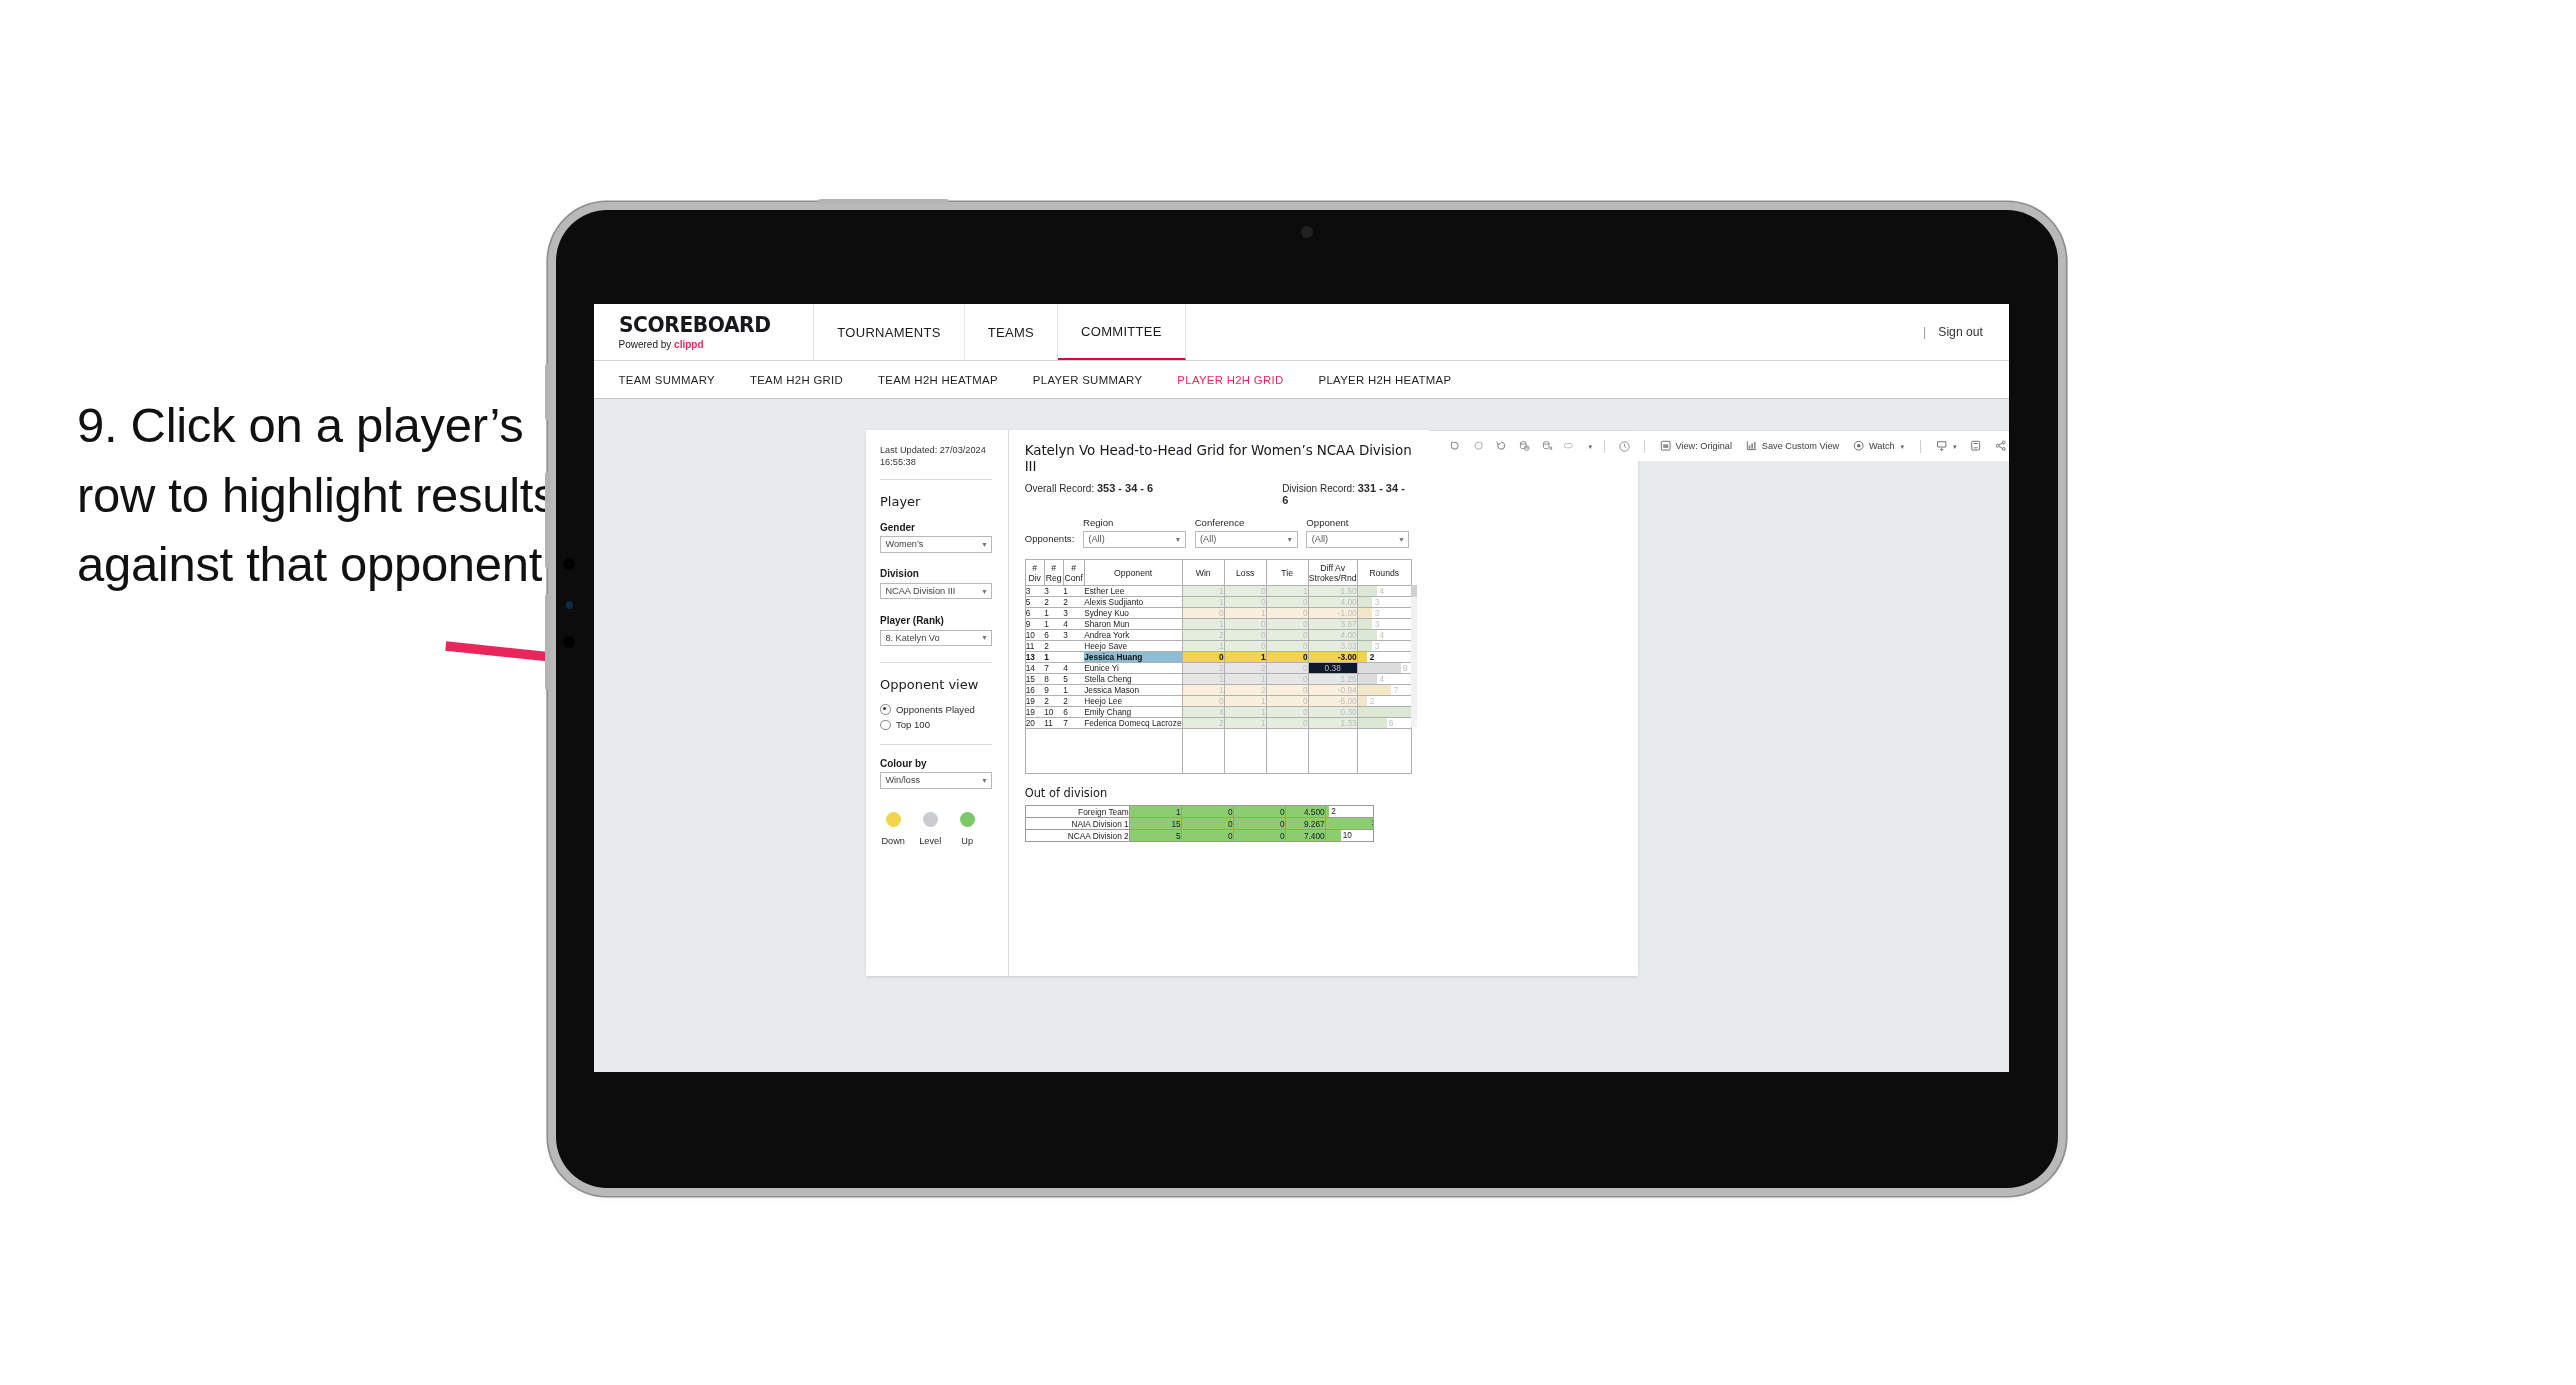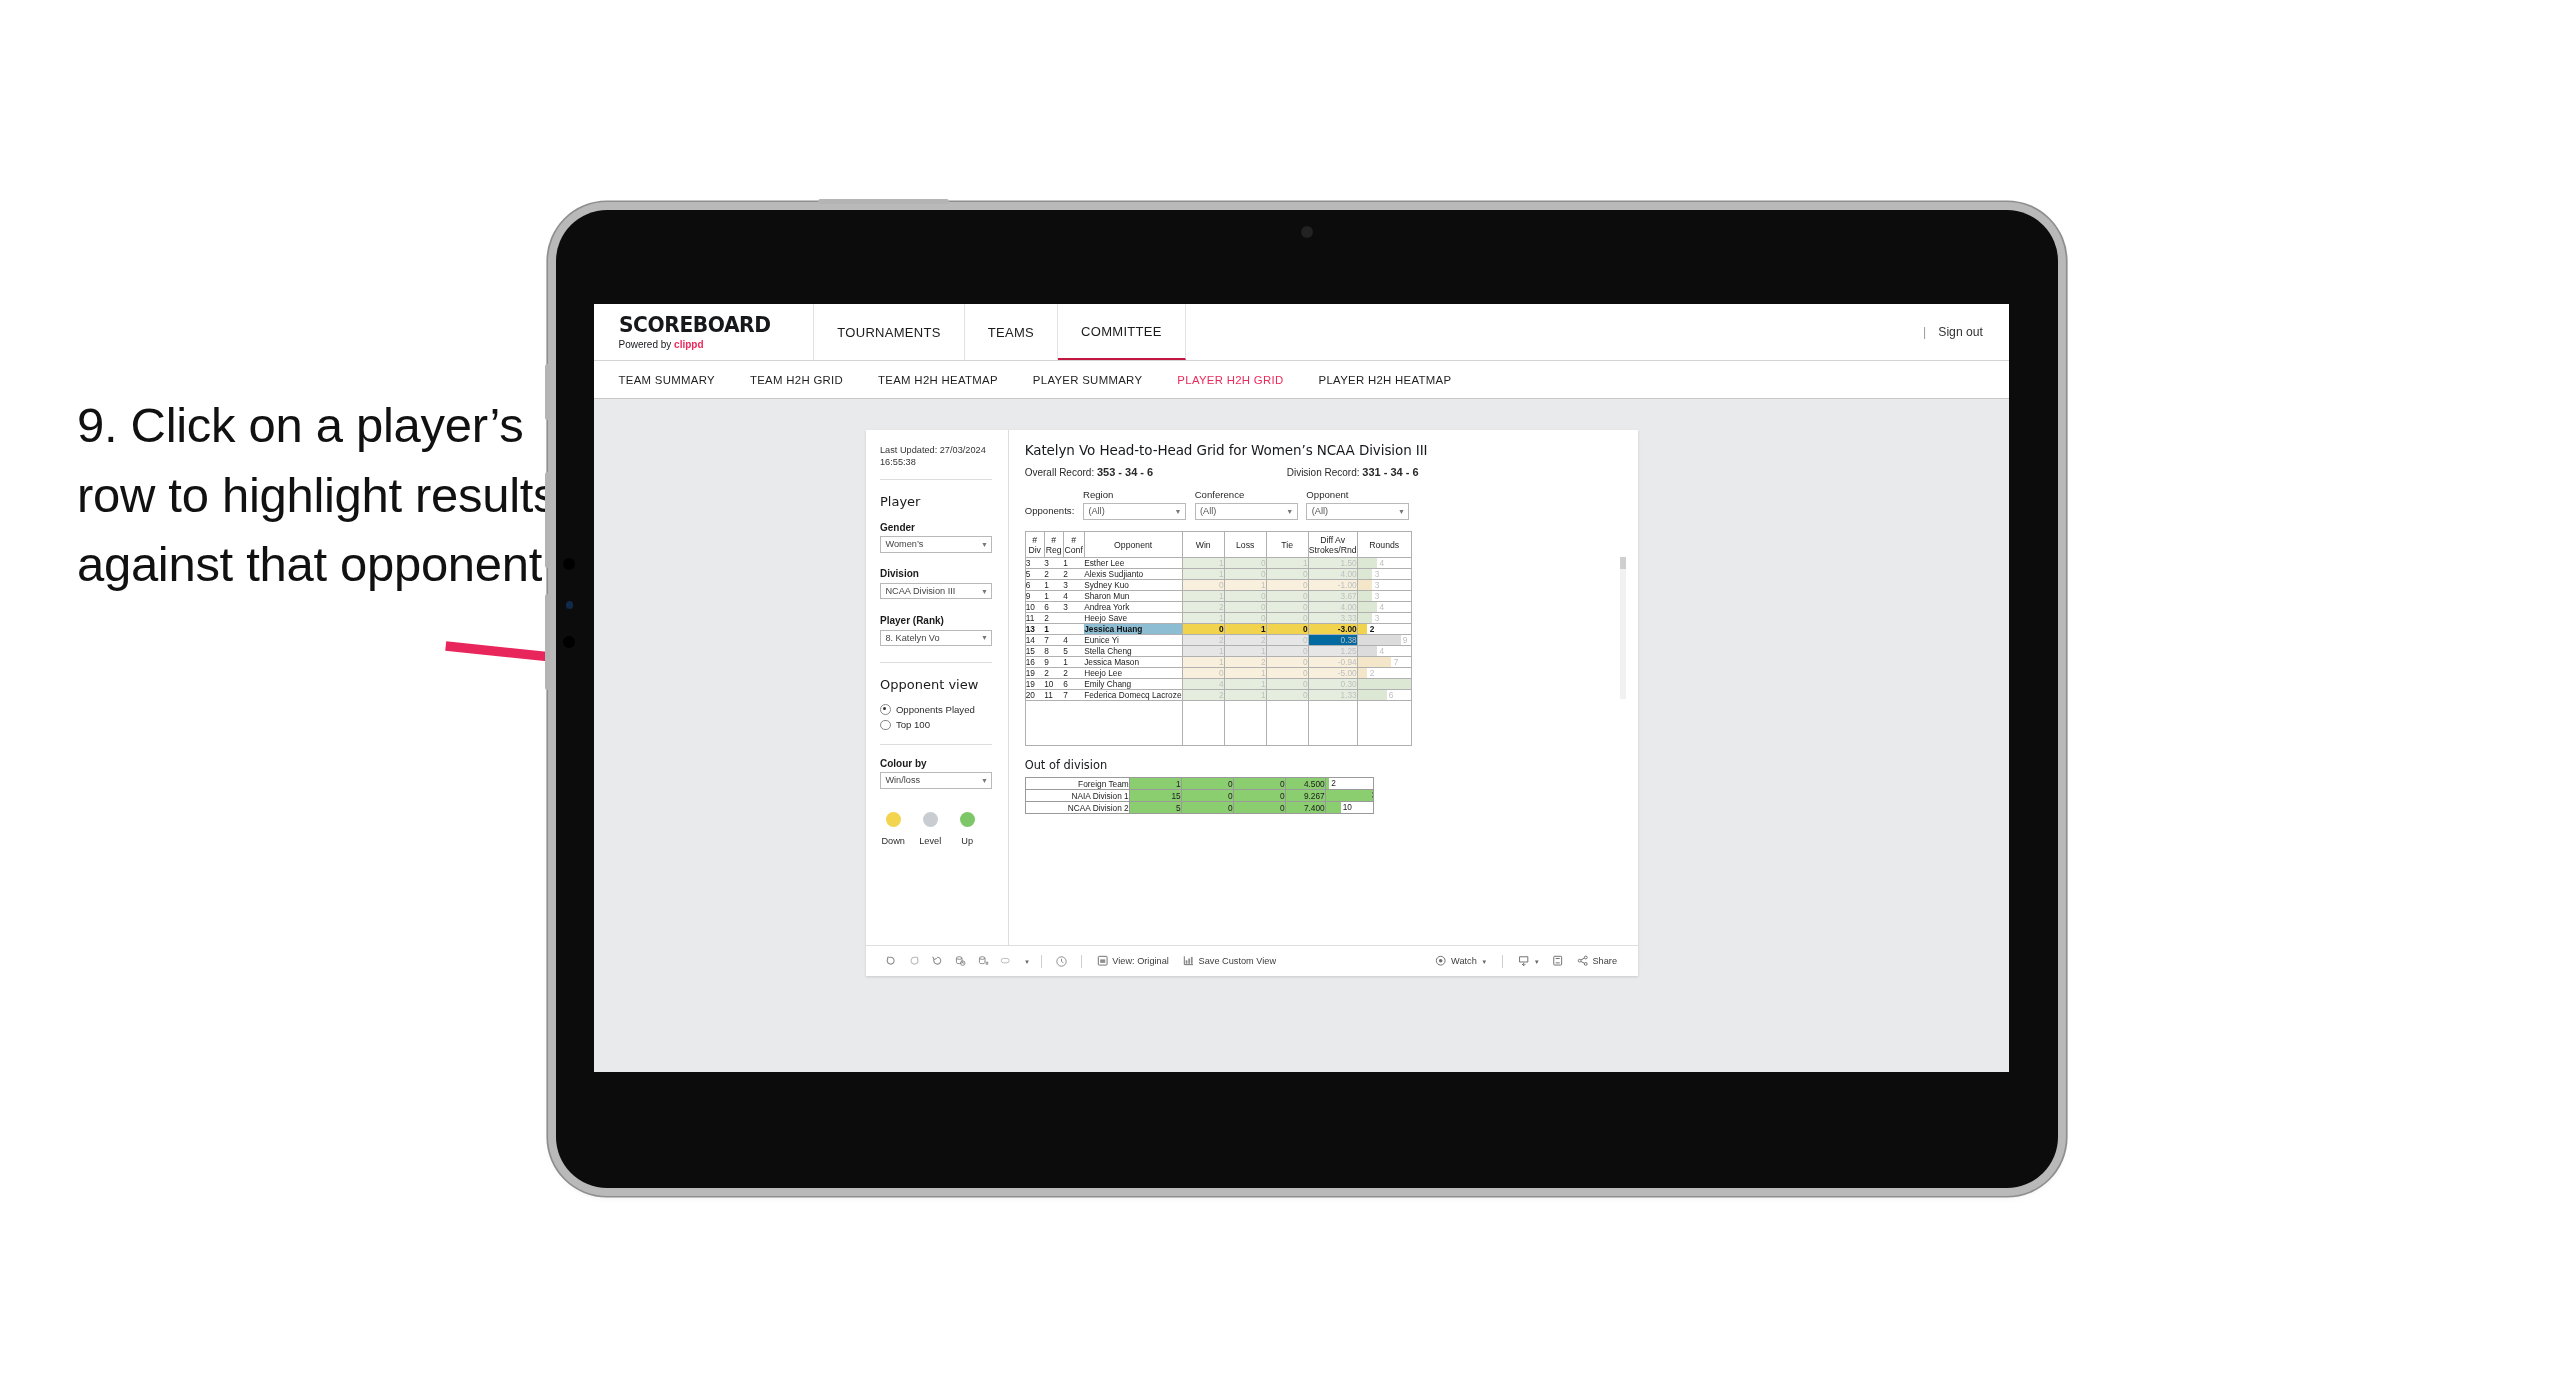--- a/index.html
+++ b/index.html
@@ -179,21 +179,21 @@
   }
   #viz-card {
     position: absolute;
     left: 272px;
     top: 31px;
     width: 772px;
     height: 546px;
     background: #ffffff;
     box-shadow: 0 0.9px 2.6px rgba(0,0,0,.14);
     display: flex;
-    flex-direction: column;
+    flex-direction: row;
   }
   #viz-body {
     flex: 1;
     display: flex;
     min-height: 0;
   }
 
   
   #filters {
     width: 143px;
@@ -761,21 +761,21 @@
                       </td>
                     </tr>
                     <tr>
                       <td class="c-num" style="border-right:none">14</td>
                       <td class="c-num" style="border-left:none;border-right:none">7</td>
                       <td class="c-num" style="border-left:none;border-right:none">4</td>
                       <td class="c-opp" style="border-left:none;">Eunice Yi</td>
                       <td class="c-val dim" style="background:#e6e6e6;">2</td>
                       <td class="c-val dim" style="background:#e6e6e6;">2</td>
                       <td class="c-val dim" style="background:#e6e6e6;">0</td>
-                      <td class="c-val dim" style="background:#0369a1;">0.38</td>
+                      <td class="c-val dim" style="background:#0f172a;text-align:center;">0.38</td>
                       <td class="c-rounds">
                         <span class="rnd-bar" style="width:81.81818181818183%;background:#dcdcdc;"></span>
                         <span class="rnd-val dim" style="padding-left:45px">9</span>
                       </td>
                     </tr>
                     <tr>
                       <td class="c-num" style="border-right:none">15</td>
                       <td class="c-num" style="border-left:none;border-right:none">8</td>
                       <td class="c-num" style="border-left:none;border-right:none">5</td>
                       <td class="c-opp" style="border-left:none;">Stella Cheng</td>

